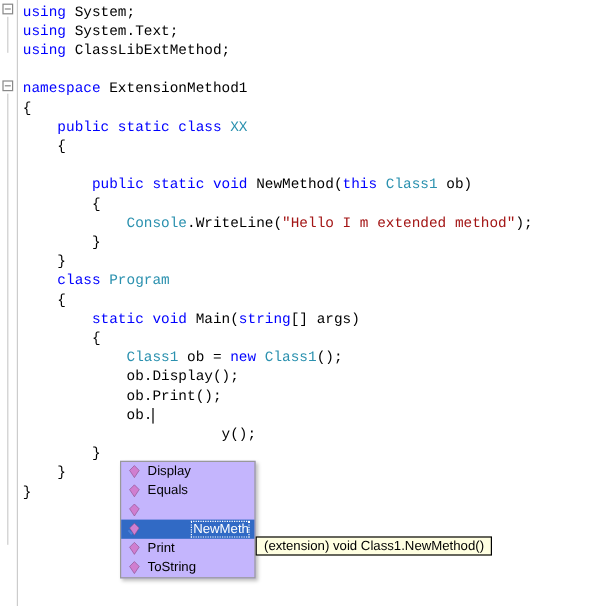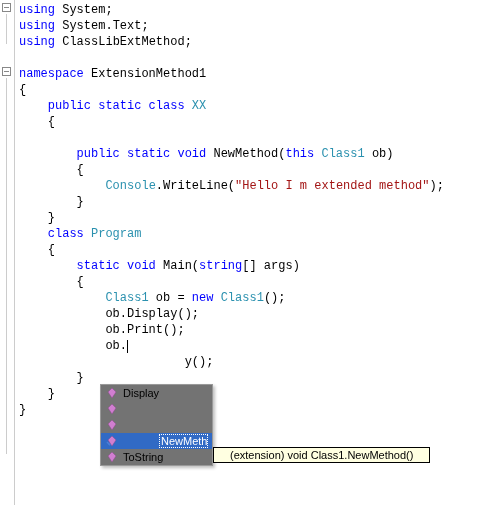--- a/index.html
+++ b/index.html
@@ -55,21 +55,21 @@
     color: #000;
   }
   .kw { color: #0000ff; }
   .type { color: #2b91af; }
   .str { color: #a31515; }
   .intellisense {
     position: absolute;
     left: 100px;
     top: 384px;
     width: 111px;
-    background: #737373;
+    background: #c4b5fd;
     border: 1px solid #999;
     box-shadow: 2px 2px 3px rgba(0,0,0,0.25);
     font-family: "Segoe UI", Tahoma, sans-serif;
     font-size: 11px;
     z-index: 10;
   }
   .intellisense-item {
     display: flex;
     align-items: center;
     height: 16px;
@@ -98,21 +98,21 @@
     flex: 1;
     overflow: hidden;
     white-space: nowrap;
   }
   .tooltip {
     position: absolute;
     left: 213px;
     top: 447px;
     background: #ffffe1;
     border: 1px solid #000;
-    padding: 1px 16px;
+    padding: 1px 6px;
     font-family: "Segoe UI", Tahoma, sans-serif;
     font-size: 11px;
     white-space: nowrap;
     z-index: 11;
   }
   .caret-line {
     display: inline-block;
     border-left: 1px solid #000;
     height: 13px;
     vertical-align: text-bottom;
@@ -164,20 +164,21 @@
         </svg>
       </span>
     <span class="is-label">Display</span>
   </div>
   <div class="intellisense-item">
     <span class="is-icon">
         <svg width="12" height="12" viewBox="0 0 12 12">
           <path d="M6 1 L10 5 L6 11 L2 5 Z" fill="#d07ed0" stroke="#8a4b8a" stroke-width="0.5"></path>
         </svg>
       </span>
+    <span class="is-label">Equals</span>
   </div>
   <div class="intellisense-item">
     <span class="is-icon">
         <svg width="12" height="12" viewBox="0 0 12 12">
           <path d="M6 1 L10 5 L6 11 L2 5 Z" fill="#d07ed0" stroke="#8a4b8a" stroke-width="0.5"></path>
         </svg>
       </span>
   </div>
   <div class="intellisense-item selected">
     <span class="is-icon">
@@ -188,17 +189,25 @@
         </svg>
       </span>
     <span class="is-label">NewMethod</span>
   </div>
   <div class="intellisense-item">
     <span class="is-icon">
         <svg width="12" height="12" viewBox="0 0 12 12">
           <path d="M6 1 L10 5 L6 11 L2 5 Z" fill="#d07ed0" stroke="#8a4b8a" stroke-width="0.5"></path>
         </svg>
       </span>
+    <span class="is-label">Print</span>
+  </div>
+  <div class="intellisense-item">
+    <span class="is-icon">
+        <svg width="12" height="12" viewBox="0 0 12 12">
+          <path d="M6 1 L10 5 L6 11 L2 5 Z" fill="#d07ed0" stroke="#8a4b8a" stroke-width="0.5"></path>
+        </svg>
+      </span>
     <span class="is-label">ToString</span>
   </div>
 </div>
 
 <div class="tooltip">(extension) void Class1.NewMethod()</div>
 
 </body></html>

